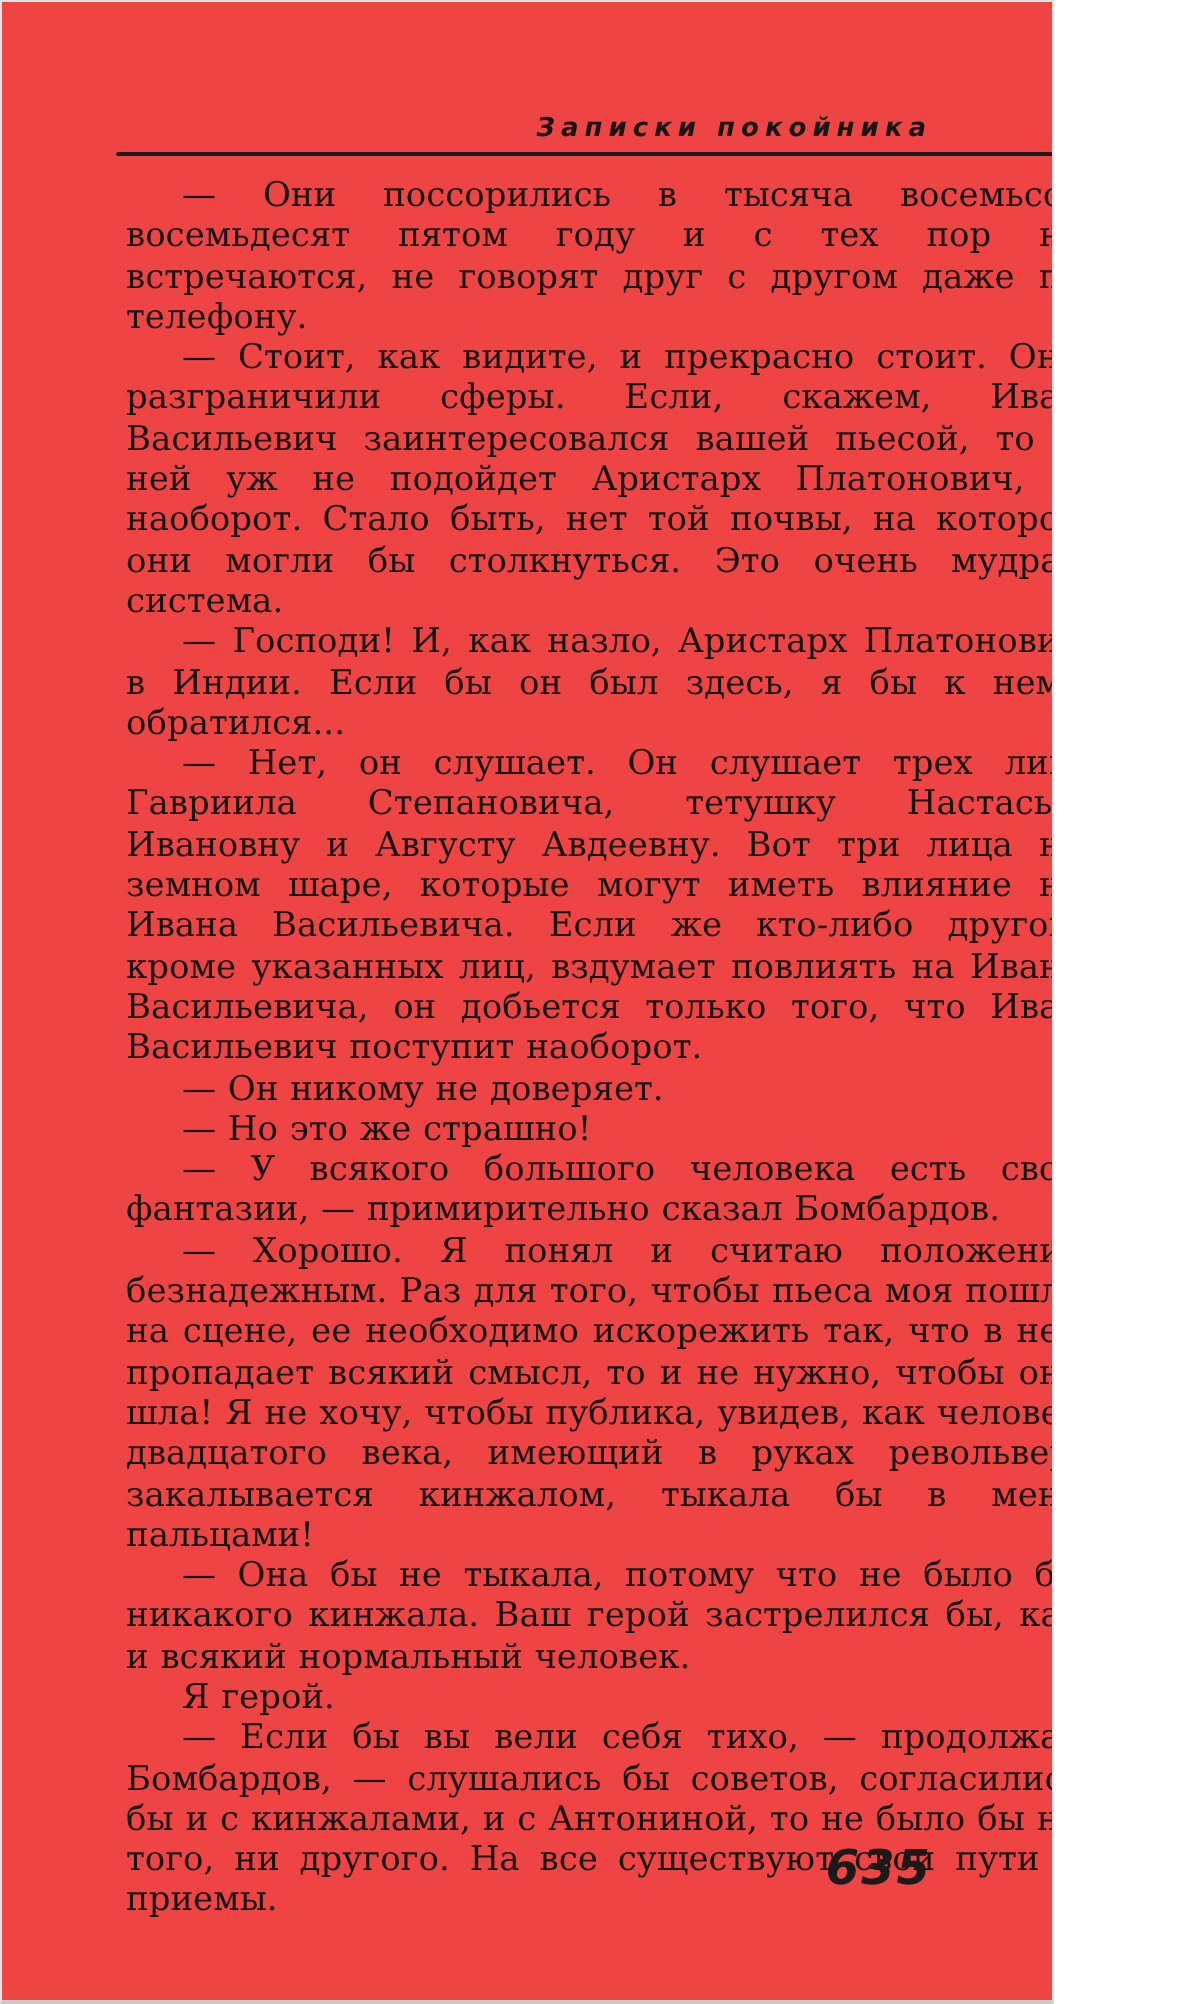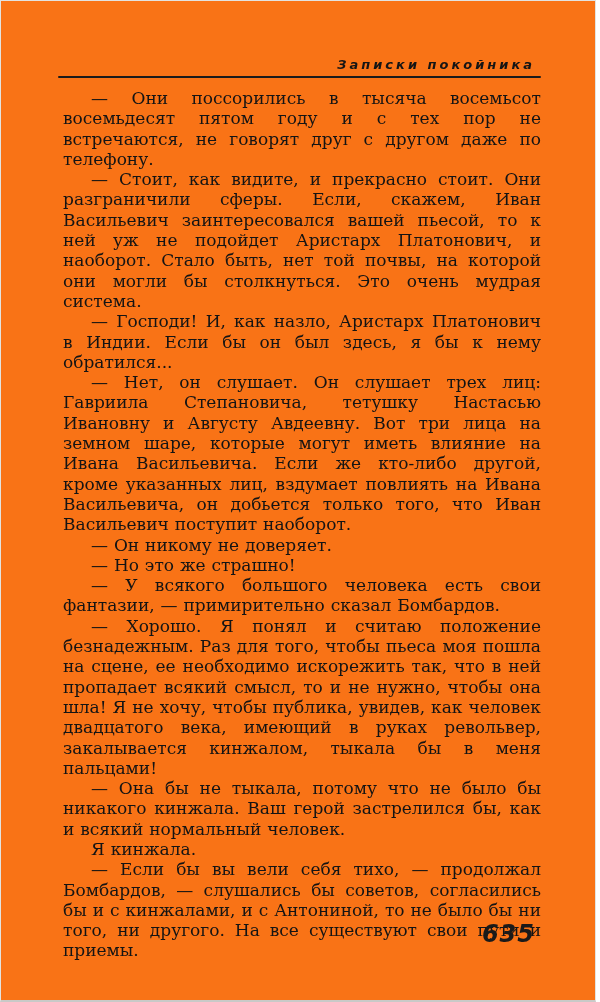--- a/index.html
+++ b/index.html
@@ -2,23 +2,23 @@
 <html lang="ru"><head>
 <meta charset="utf-8">
 <style>
   html, body {
     margin: 0;
     padding: 0;
     background: #ffffff;
   }
   .page {
     position: relative;
-    width: 596px;
+    width: 527px;
     height: 1002px;
-    background: #f97316;
+    background: #ef4444;
     box-sizing: border-box;
     border: 1px solid #e3e3e1;
     border-bottom: 2px solid #c9c9c7;
     overflow: hidden;
     color: #161616;
   }
   .running-head {
     position: absolute;
     top: 56px;
     right: 60px;
@@ -78,17 +78,17 @@
   <div class="text-block">
       <p class="para">— Они поссорились в тысяча восемьсот восемьдесят пятом году и с тех пор не встречаются, не говорят друг с другом даже по телефону.</p>
       <p class="para">— Стоит, как видите, и прекрасно стоит. Они разграничили сферы. Если, скажем, Иван Васильевич заинтересовался вашей пьесой, то к ней уж не подойдет Аристарх Платонович, и наоборот. Стало быть, нет той почвы, на которой они могли бы столкнуться. Это очень мудрая система.</p>
       <p class="para">— Господи! И, как назло, Аристарх Платонович в Индии. Если бы он был здесь, я бы к нему обратился...</p>
       <p class="para">— Нет, он слушает. Он слушает трех лиц: Гавриила Степановича, тетушку Настасью Ивановну и Августу Авдеевну. Вот три лица на земном шаре, которые могут иметь влияние на Ивана Васильевича. Если же кто-либо другой, кроме указанных лиц, вздумает повлиять на Ивана Васильевича, он добьется только того, что Иван Васильевич поступит наоборот.</p>
       <p class="para">— Он никому не доверяет.</p>
       <p class="para">— Но это же страшно!</p>
       <p class="para">— У всякого большого человека есть свои фантазии, — примирительно сказал Бомбардов.</p>
       <p class="para">— Хорошо. Я понял и считаю положение безнадежным. Раз для того, чтобы пьеса моя пошла на сцене, ее необходимо искорежить так, что в ней пропадает всякий смысл, то и не нужно, чтобы она шла! Я не хочу, чтобы публика, увидев, как человек двадцатого века, имеющий в руках револьвер, закалывается кинжалом, тыкала бы в меня пальцами!</p>
       <p class="para">— Она бы не тыкала, потому что не было бы никакого кинжала. Ваш герой застрелился бы, как и всякий нормальный человек.</p>
-      <p class="para">Я кинжала.</p>
+      <p class="para">Я герой.</p>
       <p class="para">— Если бы вы вели себя тихо, — продолжал Бомбардов, — слушались бы советов, согласились бы и с кинжалами, и с Антониной, то не было бы ни того, ни другого. На все существуют свои пути и приемы.</p>
     </div>
   <div class="page-number">635</div>
 </div>
 
 </body></html>

